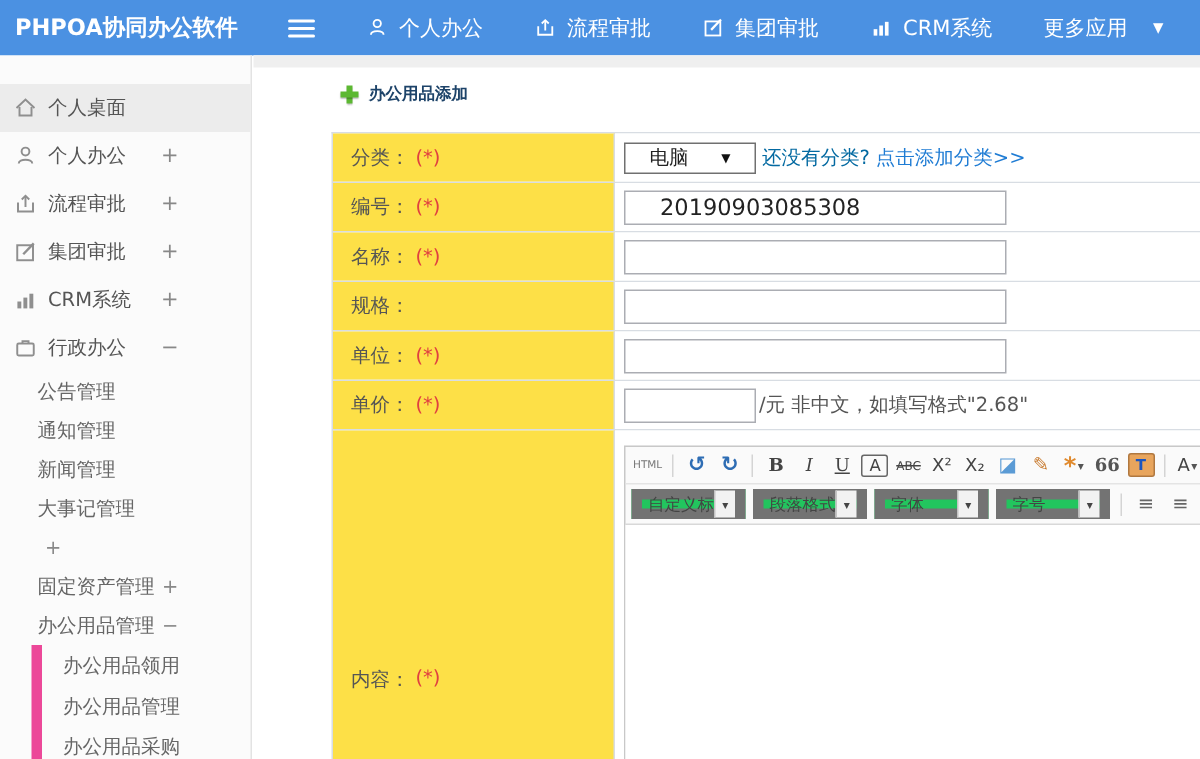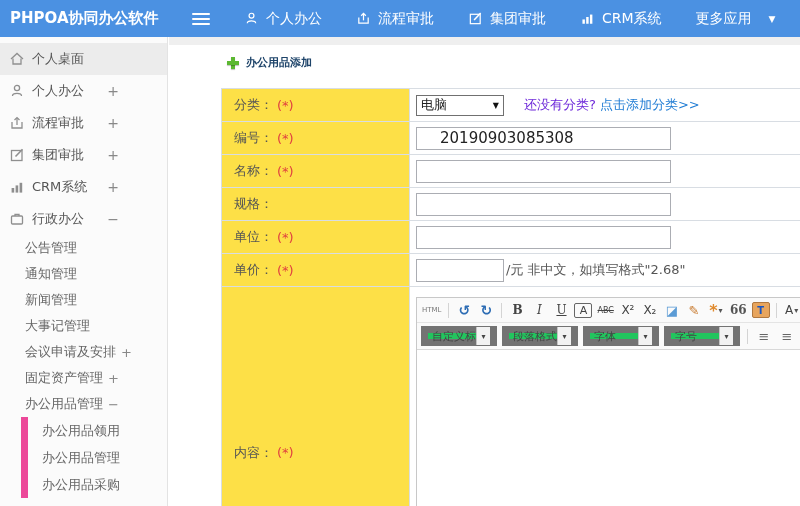--- a/index.html
+++ b/index.html
@@ -14,21 +14,21 @@
   .hamburger { margin-left:24px; width:18px; cursor:pointer; }
   .hamburger i { display:block; height:2px; background:#fff; margin:3px 0; border-radius:1px; }
   .topnav { display:flex; margin-left:34px; gap:34px; align-items:center; }
   .topnav .titem { display:flex; align-items:center; gap:7px; font-size:14px; cursor:pointer; white-space:nowrap; }
   .ticon { width:15px; height:15px; color:#fff; display:inline-block; }
   .ticon svg { width:15px; height:15px; display:block; }
   .tcaret { font-size:9px; margin-left:10px; }
 
   
   .sidebar { position:absolute; left:0; top:37px; width:168px; height:469px; background:#fbfbfb;
-    border-right:1px solid #e3e3e3; padding-top:6px; }
+    border-right:1px solid #e3e3e3; padding-top:19px; }
   .s1 { height:32px; display:flex; align-items:center; padding:0 10px 0 9px; color:#555;
     font-size:13px; cursor:pointer; }
   .s1.active { background:#ececec; }
   .sicon { width:16px; height:16px; margin-right:7px; color:#8f8f8f; flex:none; }
   .sicon svg { width:16px; height:16px; display:block; }
   .s1 .toggle { margin-left:auto; margin-right:38px; color:#888; font-size:14px; }
   .s2 { height:26px; display:flex; align-items:center; padding-left:25px; color:#666;
     font-size:13px; cursor:pointer; white-space:nowrap; }
   .s2 .toggle { margin-left:5px; color:#888; font-size:13px; }
   .s3wrap { margin-left:21px; border-left:7px solid #ec4899; }
@@ -54,24 +54,24 @@
   .flabel { width:188px; flex:none; background:#fde047; border-right:1px solid #d8dde3;
     display:flex; align-items:center; padding-left:12px; color:#555; }
   .req { color:#e04040; margin-left:4px; }
   .fvalue { flex:1; display:flex; align-items:center; padding-left:6px; background:#fff; min-width:0; }
   .frow.tall .fvalue { align-items:flex-start; padding-top:10px; }
   .txt { height:23px; width:255px; border:1px solid #abadb3; padding:0 23px; font-size:13px;
     font-family:inherit; color:#222; background:#fff; }
   .txt.code { font-size:15px; }
   .txt.small { width:88px; }
   .selbox { width:88px; height:21px; border:1px solid #707070; background:#fff; display:flex;
-    align-items:center; padding:0 4px; cursor:pointer; }
+    align-items:center; padding:0 16px; cursor:pointer; }
   .selbox .sv { flex:1; font-size:13px; color:#222; }
   .sel-caret { font-size:8px; color:#111; }
-  .hint { color:#6d28d9; margin-left:20px; white-space:nowrap; }
+  .hint { color:#0369a1; margin-left:4px; white-space:nowrap; }
   .linkblue { color:#1f7cd4; margin-left:4px; cursor:pointer; white-space:nowrap; }
   .suffix { color:#555; margin-left:2px; white-space:nowrap; }
 
   
   .editor { width:505px; border:1px solid #c8c8c8; background:#fafafa; height:300px;
     display:flex; flex-direction:column; }
   .tbrow1 { display:flex; align-items:center; gap:4px; padding:3px 4px; border-bottom:1px solid #e4e4e4; }
   .tb { min-width:18px; height:18px; display:inline-flex; align-items:center; justify-content:center;
     font-size:12px; color:#444; cursor:pointer; border-radius:2px; padding:0 1px; }
   .sepv { width:1px; height:15px; background:#d4d4d4; margin:0 2px; }
@@ -226,21 +226,20 @@
     <div class="s2">
       <span>通知管理</span>
       </div>
     <div class="s2">
       <span>新闻管理</span>
       </div>
     <div class="s2">
       <span>大事记管理</span>
       </div>
     <div class="s2">
-      <span>会议申请及安排</span>
       <span class="toggle">+</span>
       </div>
     <div class="s2">
       <span>固定资产管理</span>
       <span class="toggle">+</span>
       </div>
     <div class="s2">
       <span>办公用品管理</span>
       <span class="toggle">−</span>
       </div>

